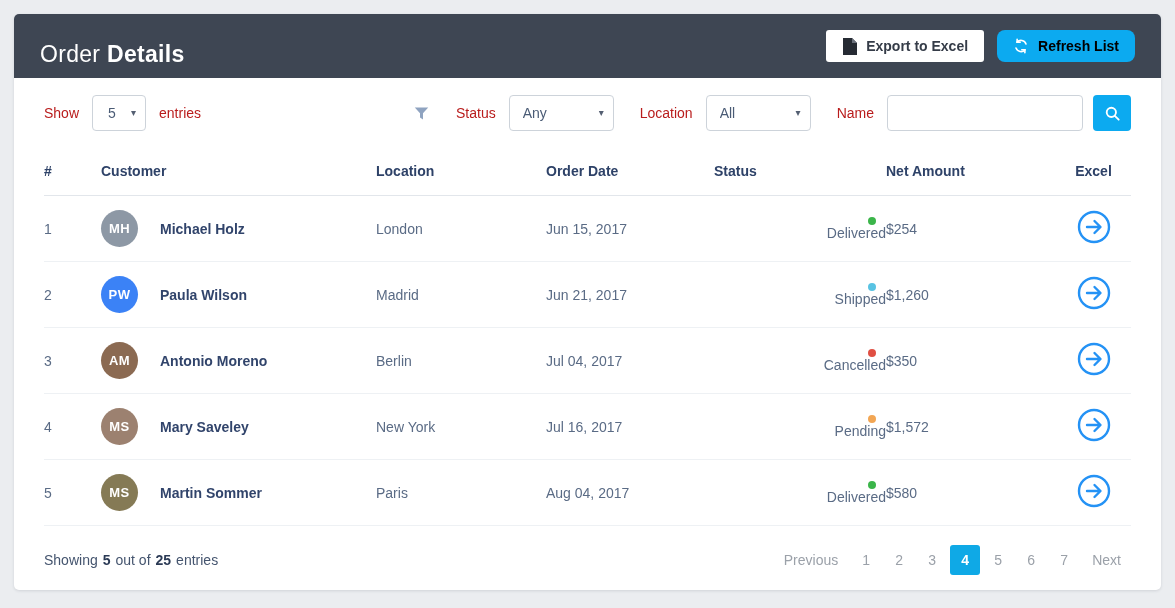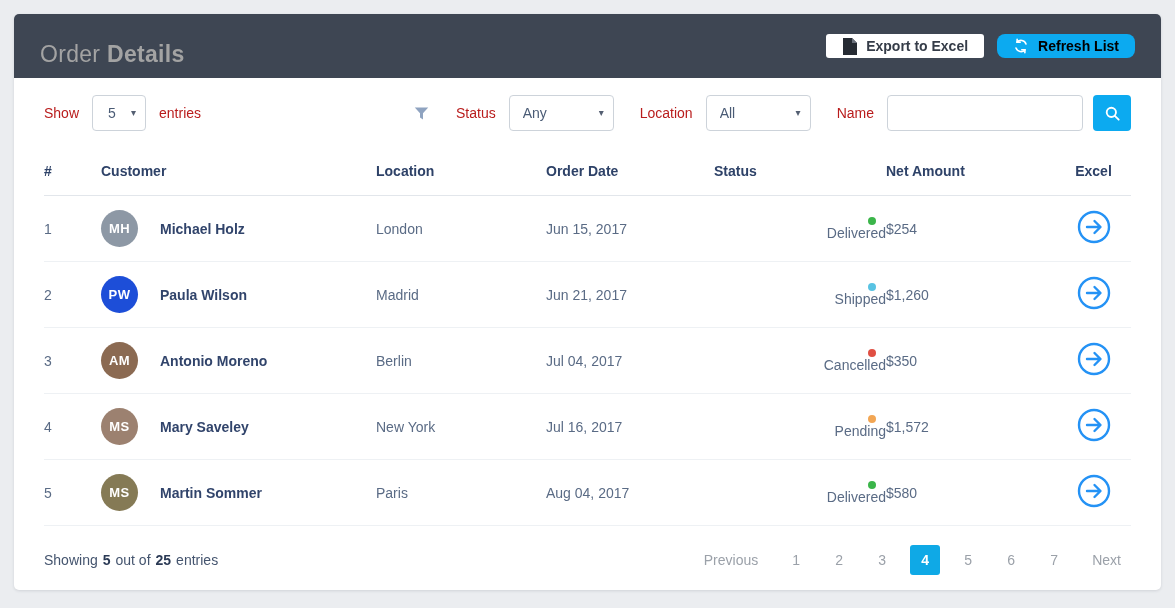--- a/index.html
+++ b/index.html
@@ -11,25 +11,25 @@
   }
   .card {
     position:absolute; left:14px; top:14px; width:1147px; height:576px;
     background:#fff; border-radius:5px; box-shadow:0 1px 3px rgba(50,60,70,.14);
   }
   
   .card-header {
     height:64px; background:#3e4653; border-radius:5px 5px 0 0;
     display:flex; align-items:center; padding:0 26px;
   }
-  .title { font-size:23px; color:#a3a3a3; letter-spacing:.3px; font-weight:400;margin-top:16px; }
+  .title { font-size:23px; color:#ffffff; letter-spacing:.3px; font-weight:400;margin-top:16px; }
   .title b { font-weight:700; }
   .header-btns { margin-left:auto; display:flex; gap:13px; }
   .btn {
-    height:24px; border-radius:3px; border:none; cursor:pointer;
+    height:32px; border-radius:3px; border:none; cursor:pointer;
     display:inline-flex; align-items:center; gap:9px; padding:0 16px;
     font-size:14px; font-weight:700; font-family:inherit;
   }
   .btn-export { background:#fff; color:#353c48; }
   .btn-refresh { background:#0caaf0; color:#000000;border-radius:8px; }
   
   .filters { display:flex; align-items:center; padding:17px 30px 18px; }
   .filters .lbl { font-size:14px; color:#b91c1c; }
   .selwrap { position:relative; display:inline-block; }
   .selwrap select {
@@ -74,21 +74,21 @@
     color:#fff; font-size:13px; font-weight:700; letter-spacing:.5px;
   }
   .status-cell { display:flex; align-items:flex-end;flex-direction:column; }
   .dot { width:8px; height:8px; border-radius:50%; display:inline-block; margin-right:10px; }
   th.act, td.act { text-align:center; }
   .action-btn { background:none; border:none; cursor:pointer; padding:0; line-height:0; }
   
   .card-footer { display:flex; align-items:center; justify-content:space-between; padding:19px 30px; }
   .showing { display:flex; gap:5px; font-size:14px; color:#44546e; }
   .showing b { color:#2b3a55; }
-  .pagination { display:flex; align-items:center; gap:13px; }
+  .pagination { display:flex; align-items:center; gap:3px; }
   .page-btn {
     min-width:30px; height:30px; border:none; background:none; cursor:pointer;
     font-family:inherit; font-size:14px; color:#9ba1a9; padding:0 6px;
     display:inline-flex; align-items:center; justify-content:center; border-radius:3px;
   }
   .page-btn.active { background:#0fa9e6; color:#fff; font-weight:700; }
   .page-prev,.page-next { padding:0 10px; }
 </style>
 </head>
 <body>
@@ -212,21 +212,21 @@
           <td class="act"><button class="action-btn"><svg width="34" height="34" viewBox="0 0 34 34" fill="none" stroke="#2492f5">
                   <circle cx="17" cy="17" r="15" stroke-width="2.4"></circle>
                   <path d="M10 17h13M17.5 11l6 6-6 6" stroke-width="2.4" stroke-linecap="round" stroke-linejoin="round"></path>
                 </svg></button></td>
         </tr>
 
         <tr>
           <td>2</td>
           <td>
               <div class="cust">
-                <span class="avatar" style="background-color: #1d4ed8;">PW</span>
+                <span class="avatar" style="background-color: #3b82f6;">PW</span>
                 <span>Paula Wilson</span>
               </div>
             </td>
           <td>Madrid</td>
           <td>Jun 21, 2017</td>
           <td>
               <div class="status-cell">
                 <span class="dot" style="background-color: rgb(89, 195, 227);"></span>
                 <span>Shipped</span>
               </div>

